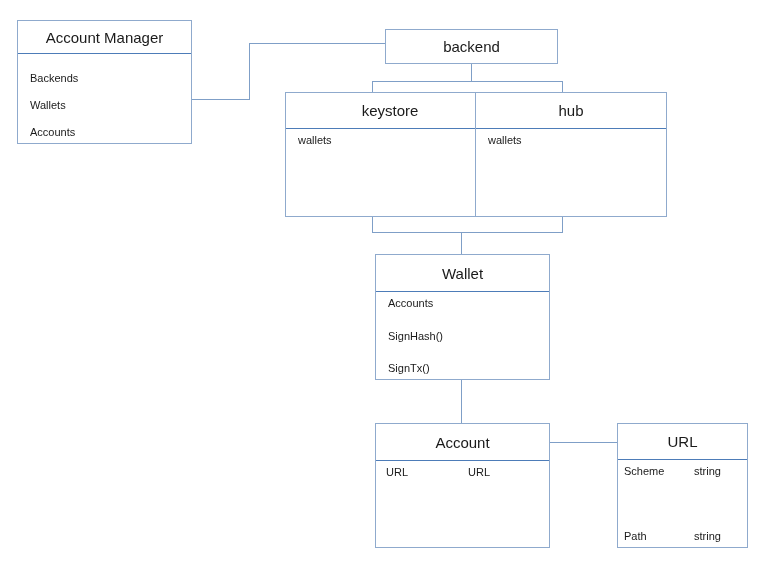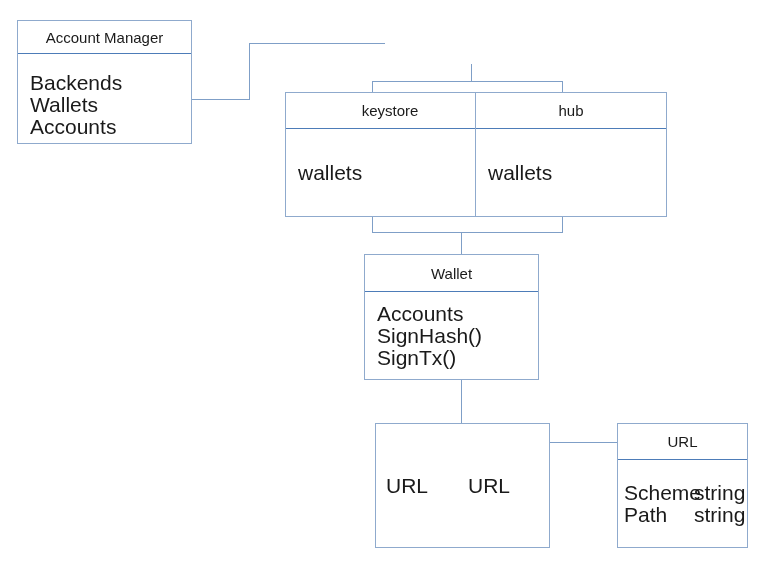--- a/index.html
+++ b/index.html
@@ -28,34 +28,34 @@
     display:flex;flex-direction:column;
   }
   .cbox .title{
     display:flex;align-items:center;justify-content:center;
     font-size:15px;
     flex:0 0 auto;
   }
   .cbox .title.divided{border-bottom:1px solid var(--divider);}
   .cbox .body{
     flex:1 1 auto;
-    display:flex;flex-direction:column;justify-content:center;
-    font-size:21px;line-height:22px;
+    display:flex;flex-direction:column;justify-content:space-between;
+    font-size:11px;line-height:22px;
     padding-left:12px;
   }
   .field-row{display:flex;}
   
   #box-account-manager{left:17px;top:20px;width:175px;height:124px;gap:13px;}
   #box-account-manager .title{height:33px;}
   #box-backend{left:385px;top:29px;width:173px;height:35px;}
   #box-keystore{left:285px;top:92px;width:210px;height:125px;}
   #box-keystore .title{height:36px;}
   #box-hub{left:475px;top:92px;width:192px;height:125px;}
   #box-hub .title{height:36px;}
-  #box-wallet{left:364px;top:254px;width:175px;height:126px;}
+  #box-wallet{left:375px;top:254px;width:175px;height:126px;}
   #box-wallet .title{height:37px;}
   #box-account{left:375px;top:423px;width:175px;height:125px;}
   #box-account .title{height:37px;}
   #box-account .body{padding-left:10px;}
   #box-account .field-name{width:82px;flex:0 0 auto;}
   #box-url{left:617px;top:423px;width:131px;height:125px;}
   #box-url .title{height:36px;}
   #box-url .body{padding-left:6px;}
   #box-url .field-name{width:70px;flex:0 0 auto;}
 </style>
@@ -76,20 +76,23 @@
 
   <div class="cbox" id="box-account-manager">
     <div class="title divided">Account Manager</div>
     <div class="body">
       <div class="member">Backends</div>
       <div class="member">Wallets</div>
       <div class="member">Accounts</div>
     </div>
   </div>
 
+  <div class="cbox" id="box-backend">
+    <div class="title" style="flex:1 1 auto;">backend</div>
+  </div>
 
   <div class="cbox" id="box-keystore">
     <div class="title divided">keystore</div>
     <div class="body">
       <div class="member">wallets</div>
     </div>
   </div>
 
   <div class="cbox" id="box-hub">
     <div class="title divided">hub</div>
@@ -101,20 +104,21 @@
   <div class="cbox" id="box-wallet">
     <div class="title divided">Wallet</div>
     <div class="body">
       <div class="member">Accounts</div>
       <div class="member">SignHash()</div>
       <div class="member">SignTx()</div>
     </div>
   </div>
 
   <div class="cbox" id="box-account">
+    <div class="title divided">Account</div>
     <div class="body">
       <div class="field-row">
         <span class="field-name">URL</span>
         <span class="field-type">URL</span>
       </div>
     </div>
   </div>
 
   <div class="cbox" id="box-url">
     <div class="title divided">URL</div>

